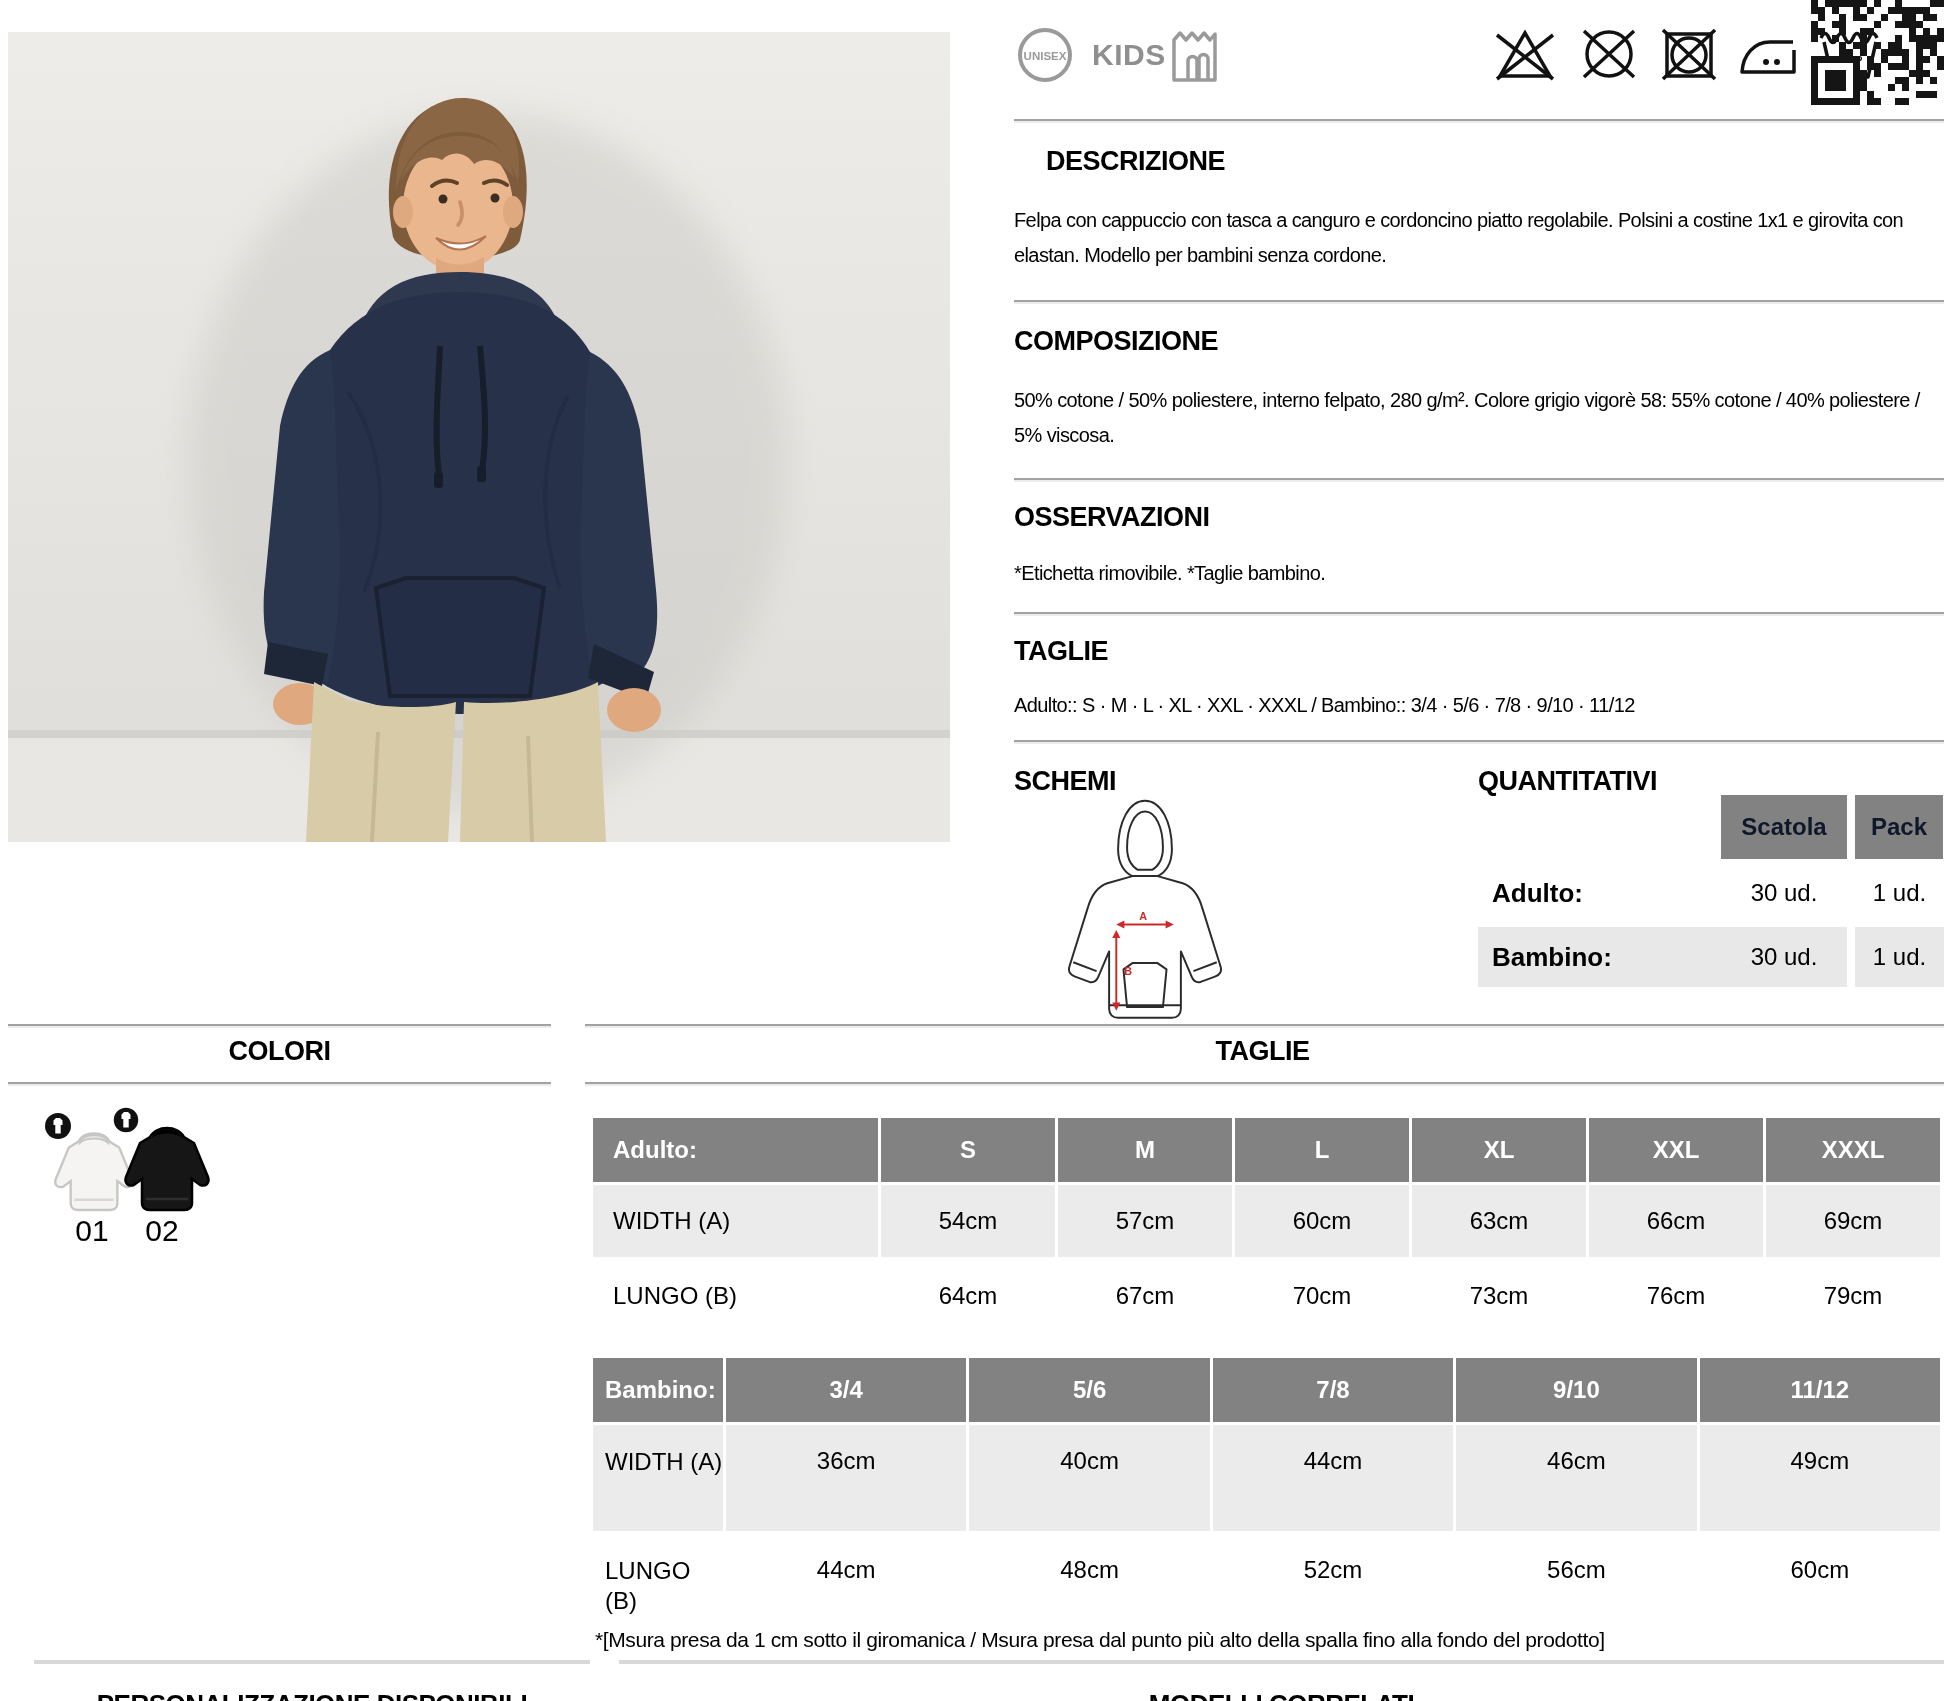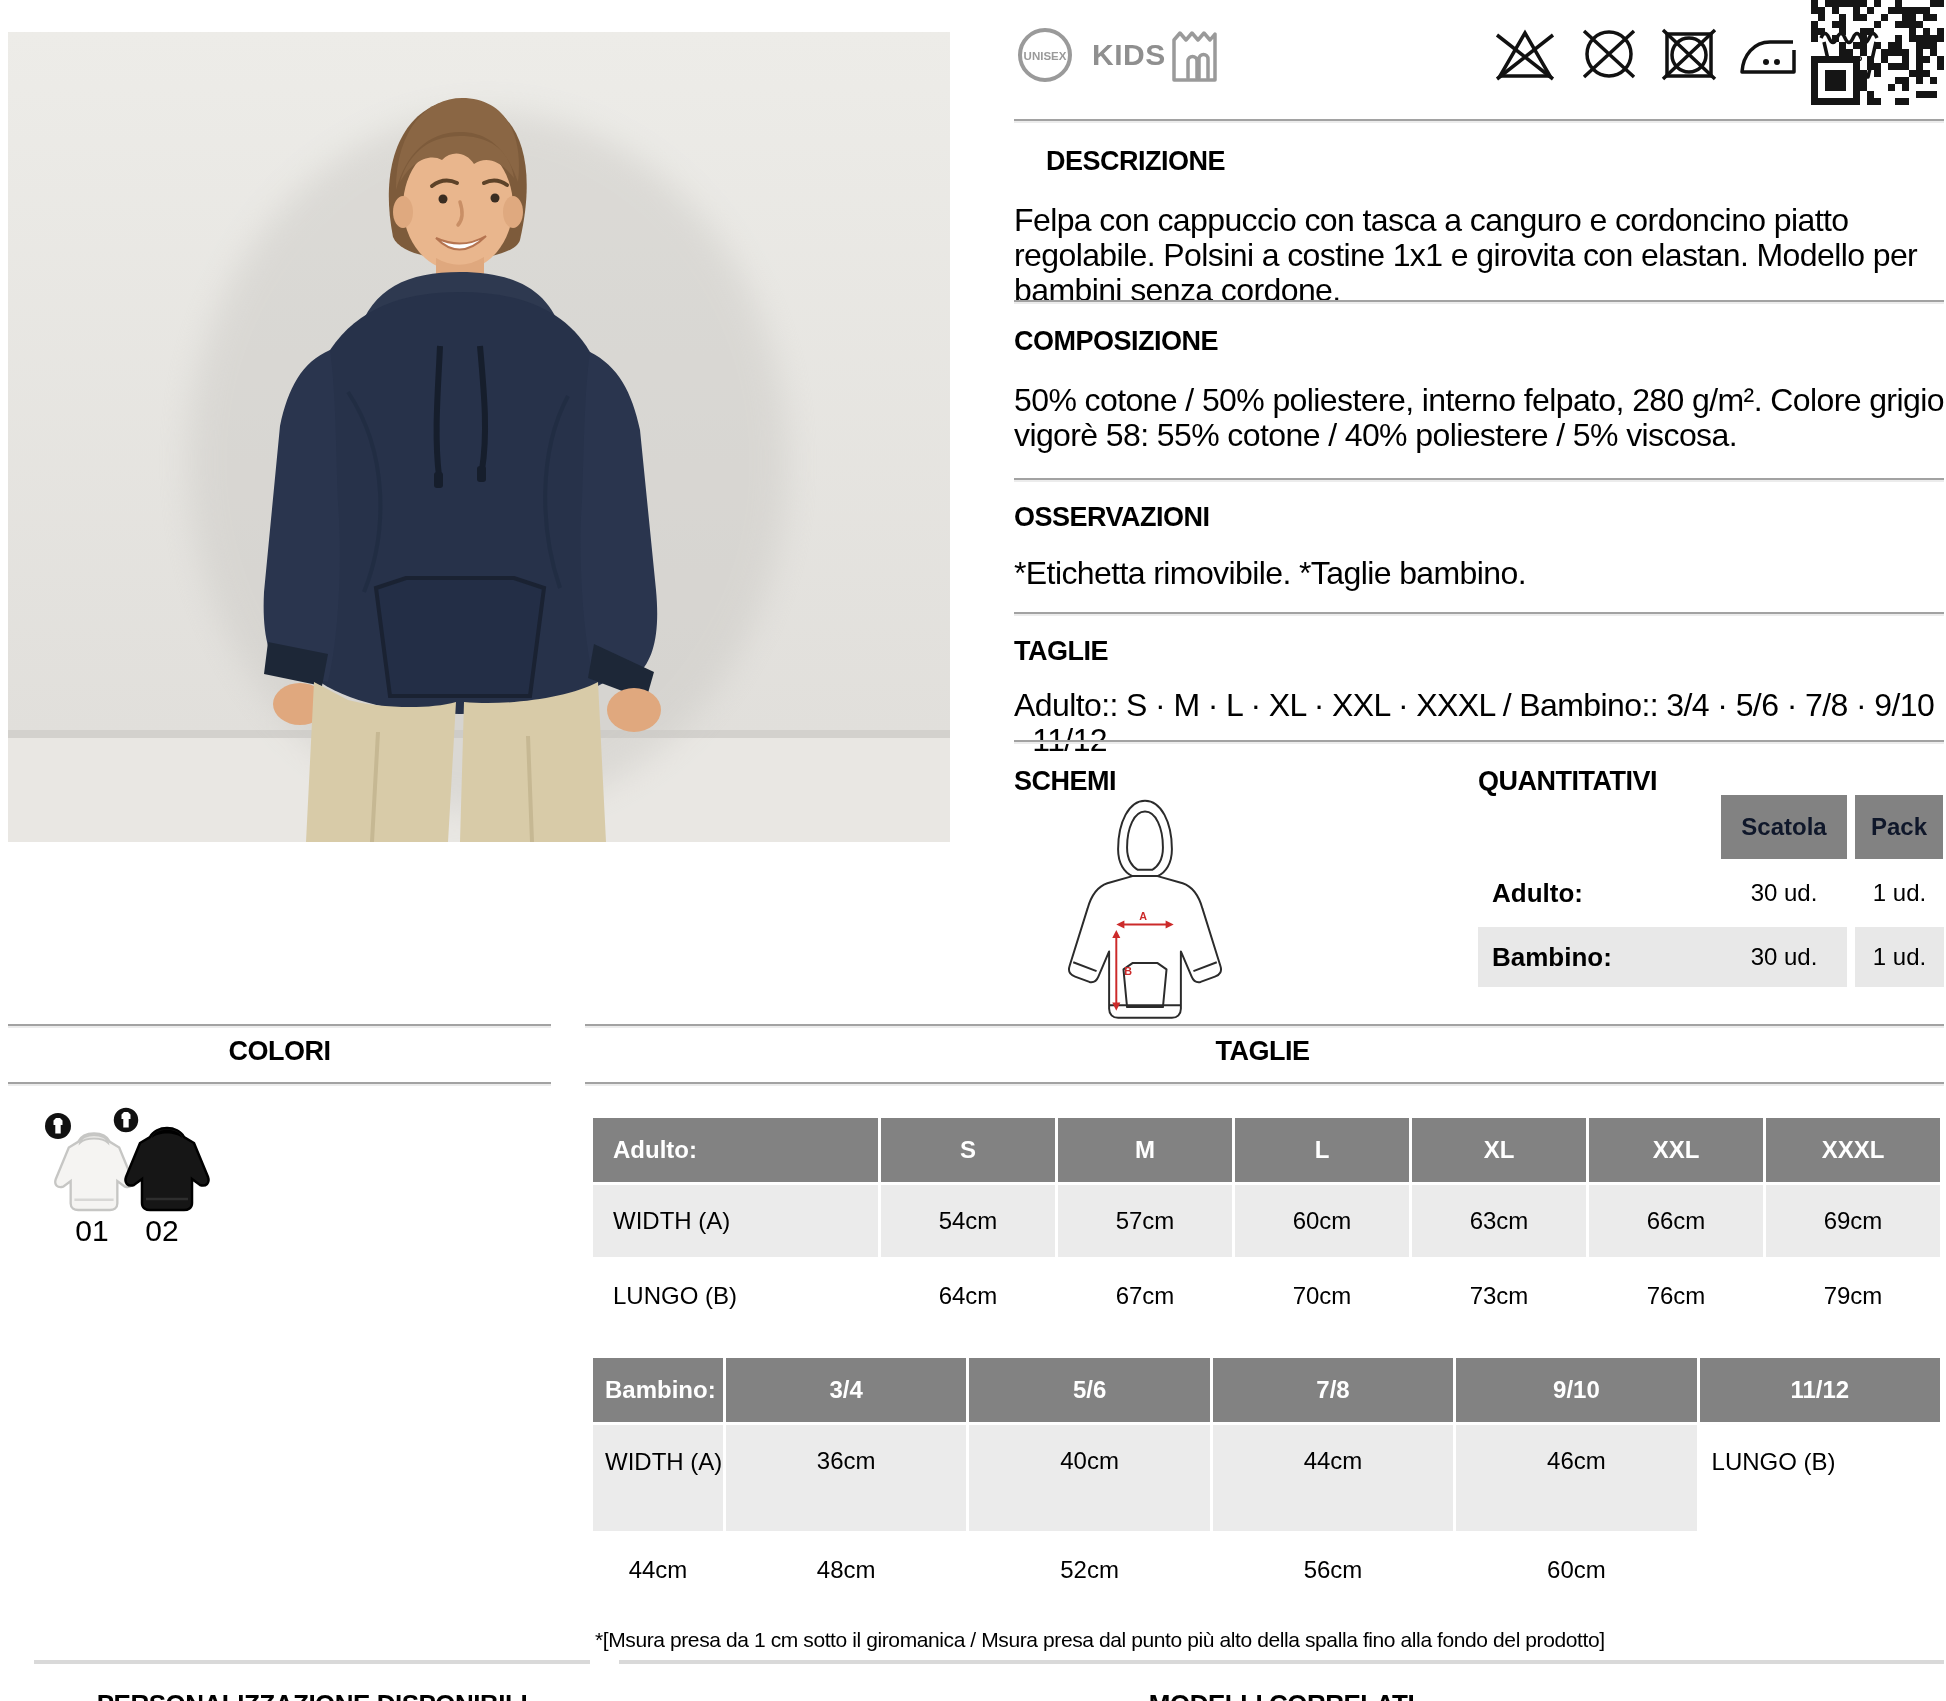--- a/index.html
+++ b/index.html
@@ -2,21 +2,21 @@
 <html><head>
 <meta charset="utf-8">
 <style>
   html,body{margin:0;padding:0;background:#ffffff;}
   .page{position:relative;width:1946px;height:1701px;background:#fff;overflow:hidden;
         font-family:"Liberation Sans",sans-serif;color:#000;}
   .abs{position:absolute;}
   .rule{position:absolute;height:4px;background:linear-gradient(#a2a2a2 0 50%,#ececec 50% 100%);}
   .rule-lite{position:absolute;height:4px;background:#d9d9d9;}
   .sec-h{position:absolute;font-size:27px;font-weight:bold;letter-spacing:-0.5px;}
-  .sec-t{position:absolute;font-size:32px;letter-spacing:-0.6px;line-height:35px;width:930px;}
+  .sec-t{position:absolute;font-size:20px;letter-spacing:-0.6px;line-height:35px;width:930px;}
   .kids-badge{position:absolute;font-size:30px;font-weight:bold;color:#8f8f8f;letter-spacing:0.5px;}
   svg text{font-family:"Liberation Sans",sans-serif;}
 
   
   .q-cell{position:absolute;display:flex;align-items:center;}
   .q-th{background:#828282;color:#0f172a;font-weight:bold;font-size:24px;justify-content:center;}
   .q-label{font-weight:bold;font-size:26px;padding-left:14px;}
   .q-val{font-size:24px;justify-content:center;}
   .q-shade{background:#e8e8e8;}
 
@@ -374,20 +374,21 @@
     <div class="th">5/6</div>
     <div class="th">7/8</div>
     <div class="th">9/10</div>
     <div class="th">11/12</div>
 
     <div class="td td-label shade" style="padding-left:12px;">WIDTH (A)</div>
     <div class="td shade">36cm</div>
     <div class="td shade">40cm</div>
     <div class="td shade">44cm</div>
     <div class="td shade">46cm</div>
+    <div class="td shade">49cm</div>
 
     <div class="td td-label" style="padding-left:12px;">LUNGO (B)</div>
     <div class="td">44cm</div>
     <div class="td">48cm</div>
     <div class="td">52cm</div>
     <div class="td">56cm</div>
     <div class="td">60cm</div>
   </div>
 
   <div class="footnote" style="left:595px;top:1628px;">*[Msura presa da 1 cm sotto il giromanica / Msura presa dal punto più alto della spalla fino alla fondo del prodotto]</div>

